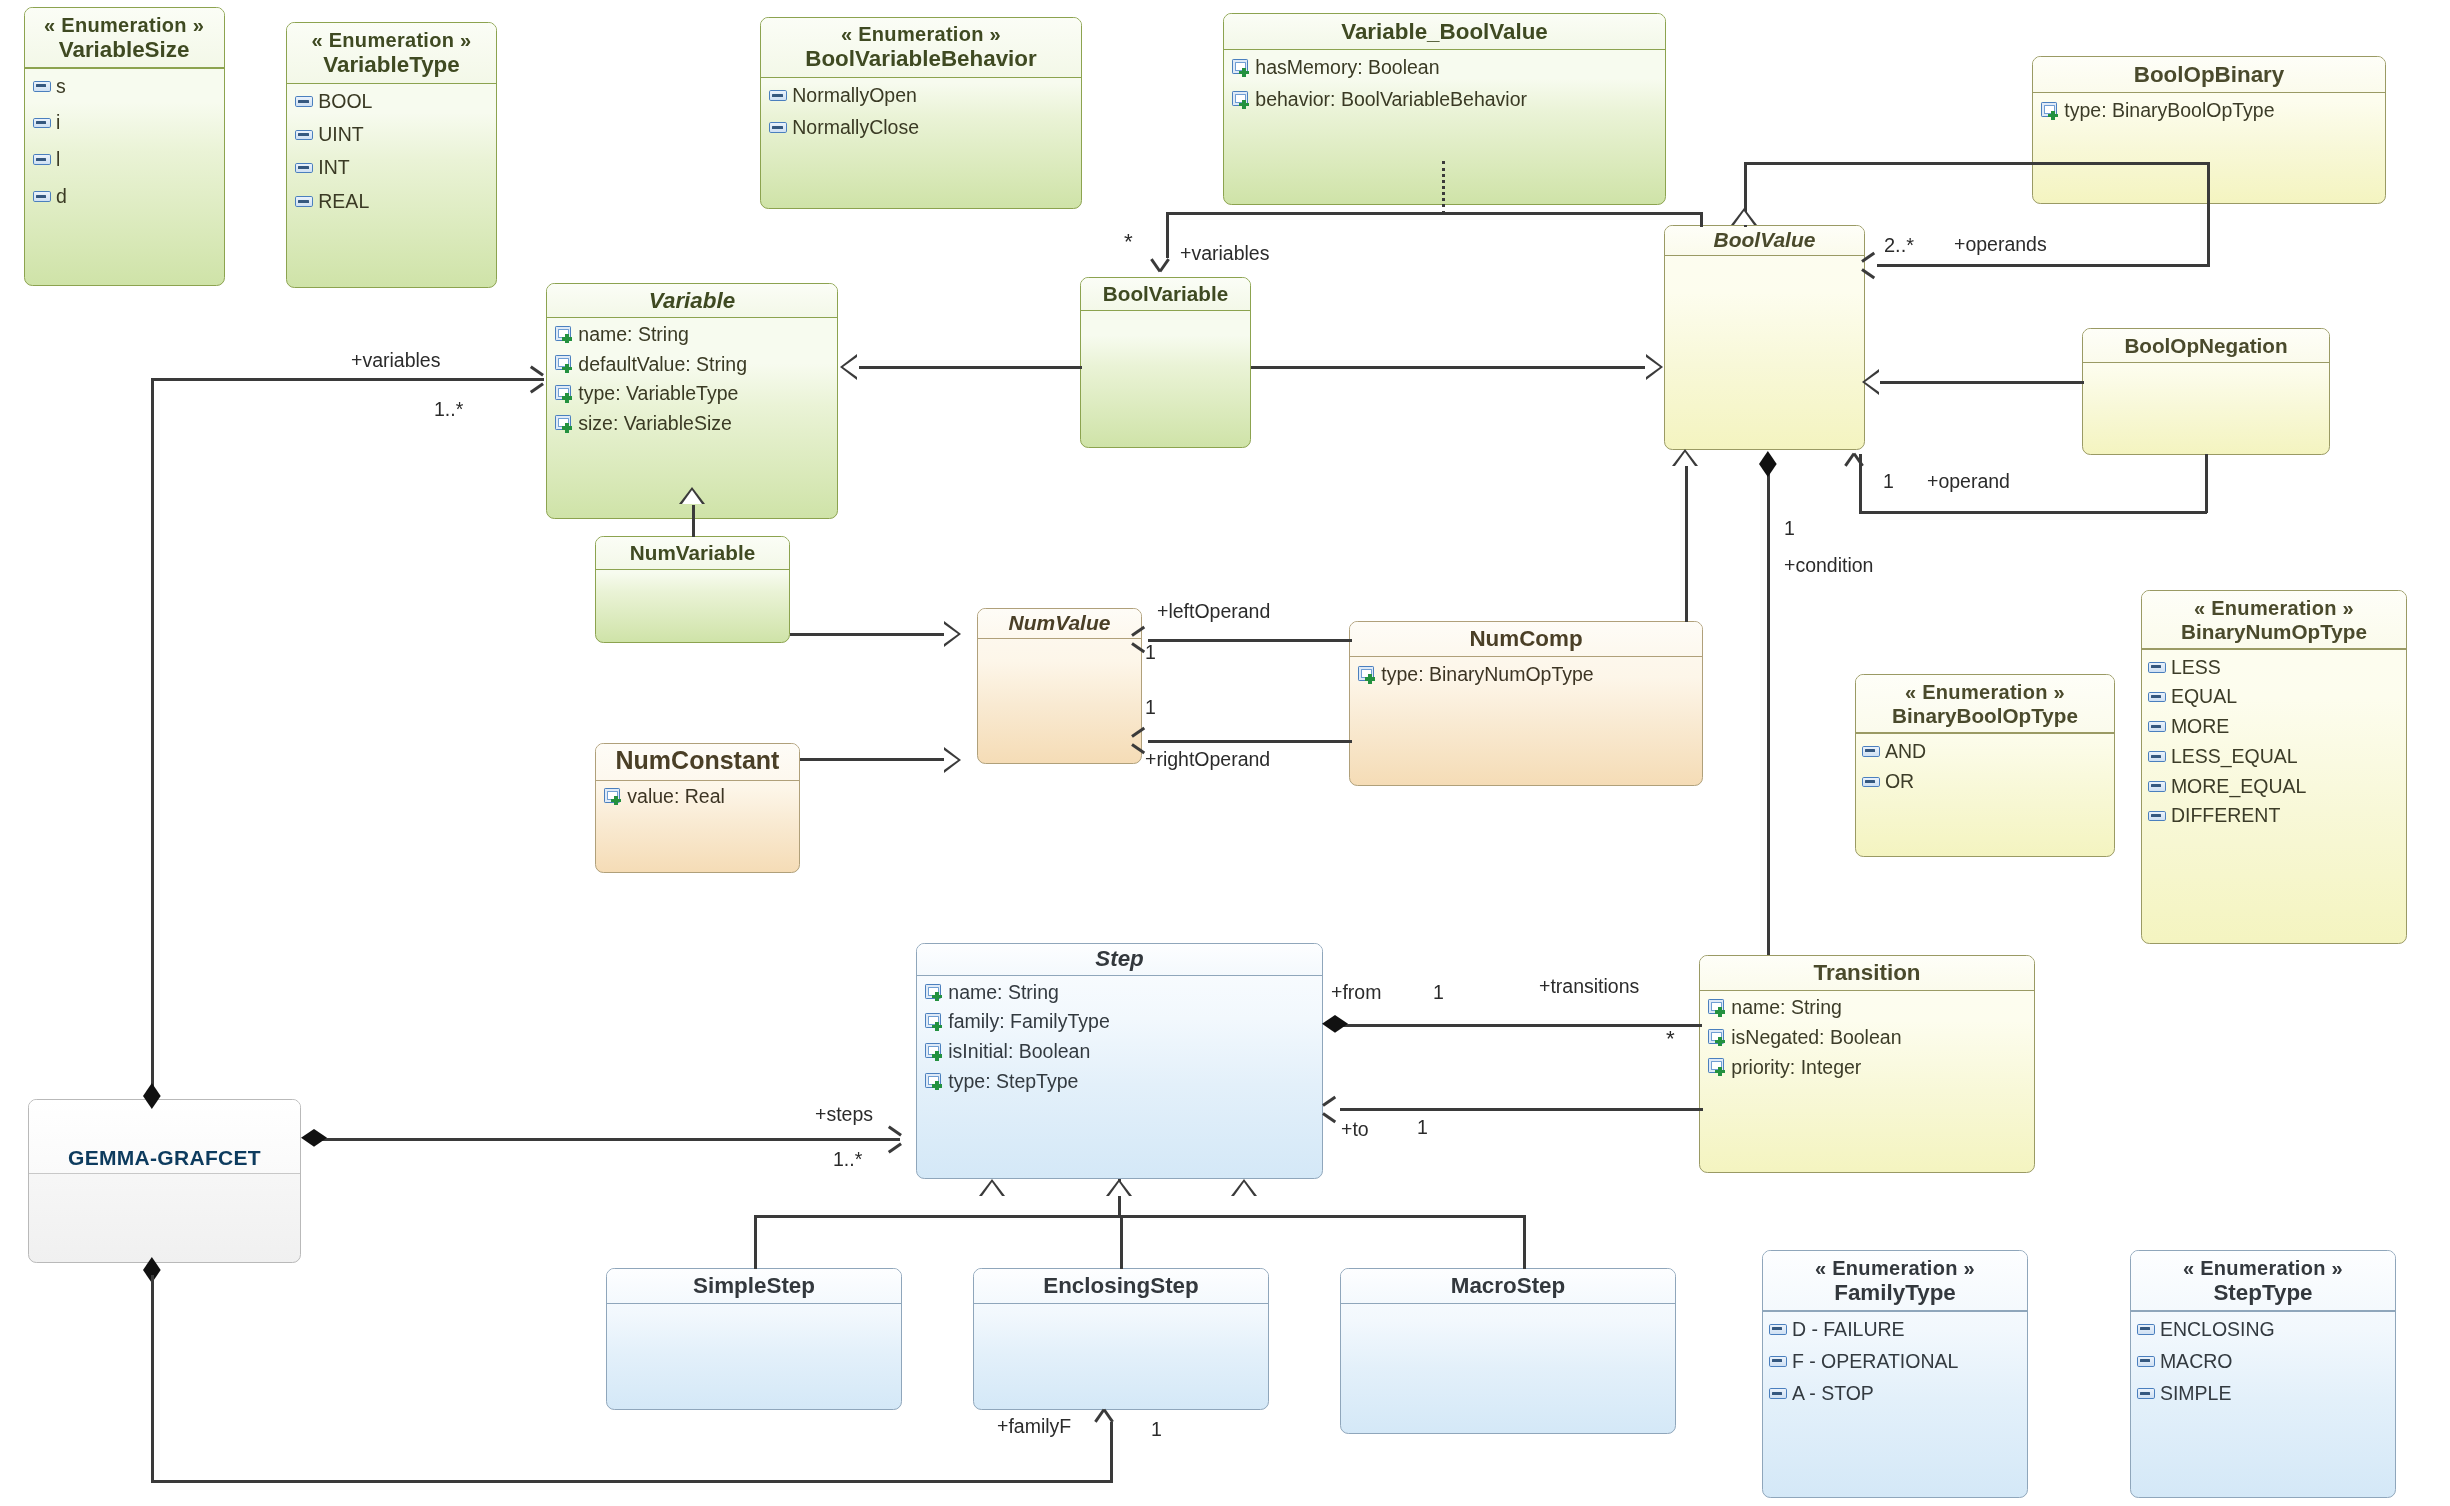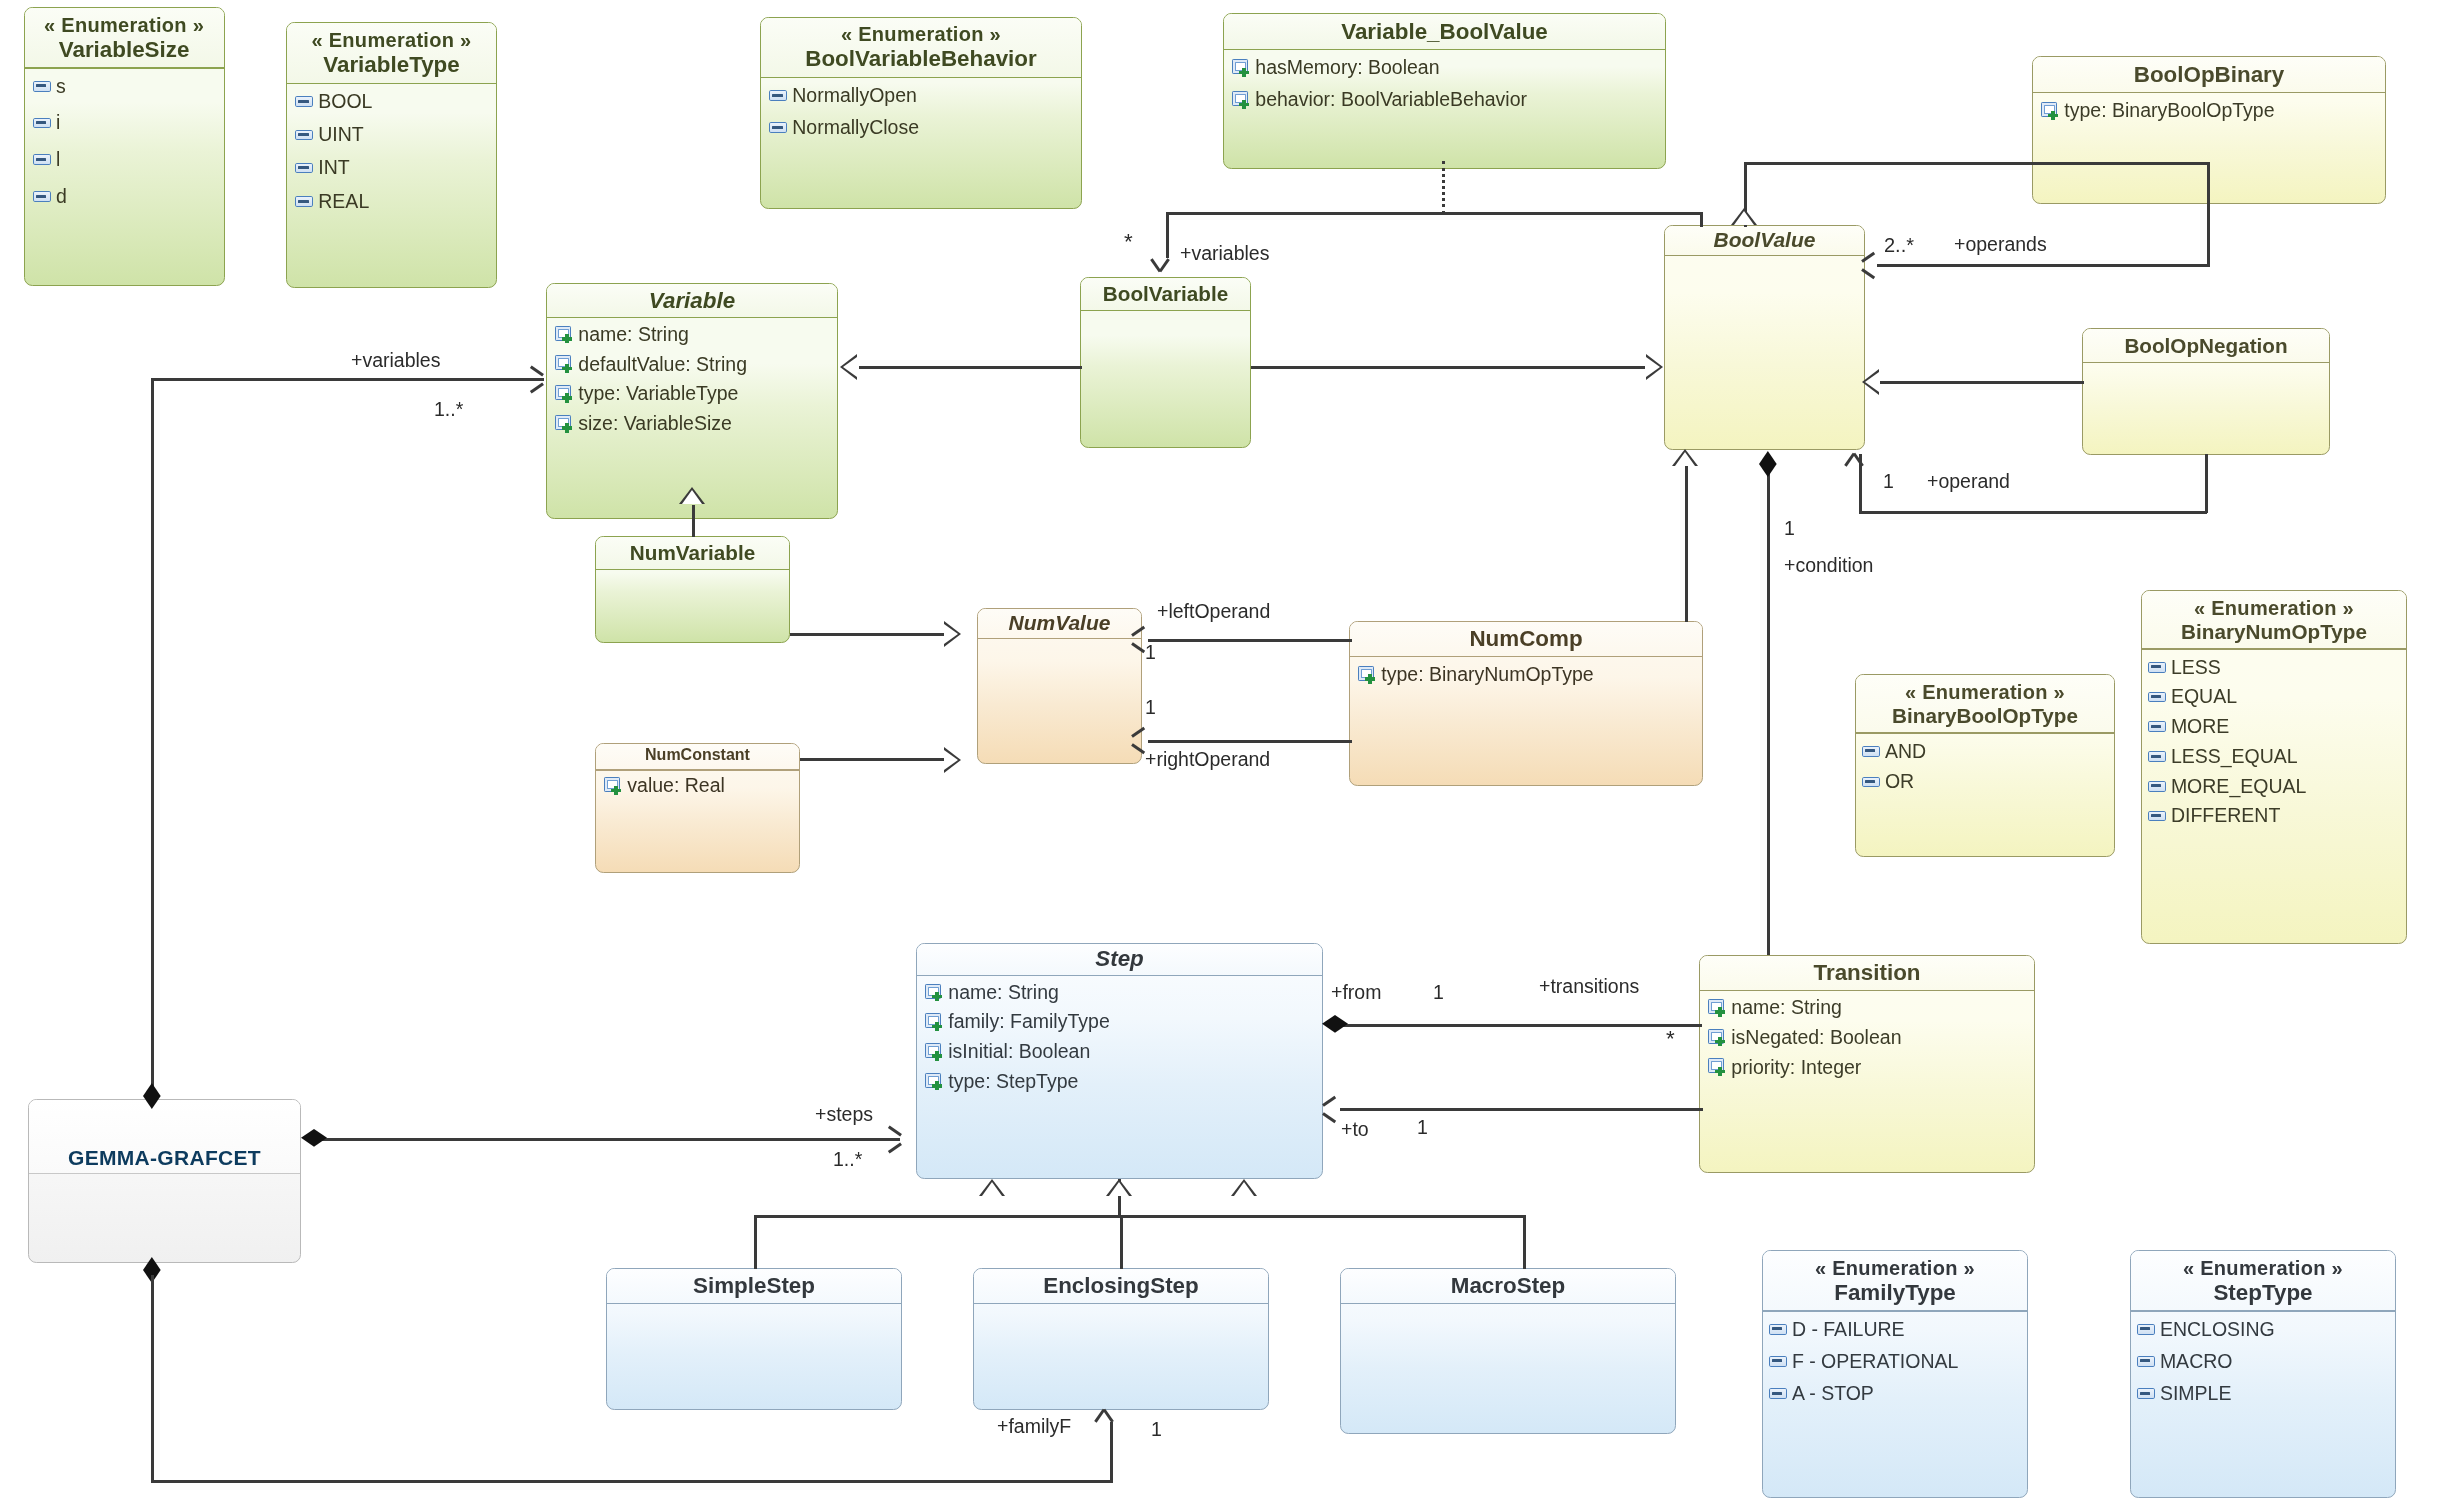--- a/index.html
+++ b/index.html
@@ -194,21 +194,21 @@
       <div class="attr">
           <span class="ico-enum">
             <span class="o"></span>
             <span class="b"></span>
           </span>
           <span>NormallyClose</span>
         </div>
     </div>
   </div>
 
-  <div class="node green" style="left:1223px;top:13px;width:443px;height:156px;">
+  <div class="node green" style="left:1223px;top:13px;width:443px;height:192px;">
     <div class="hdr" style="padding-top:4.7px;">
       <div class="title">Variable_BoolValue</div>
     </div>
     <div class="sep"></div>
     <div class="body" style="gap:10.6px;">
       <div class="attr">
           <span class="ico-attr">
             <span class="sq"></span>
             <span class="sq2"></span>
             <span class="plus"></span>
@@ -319,21 +319,21 @@
   <div class="node orange" style="left:965px;top:608px;width:165px;height:156px;margin-left:12px;">
     <div class="hdr" style="padding-top:2.4px;padding-bottom:2.4px;">
       <div class="title italic" style="font-size:21px;">NumValue</div>
     </div>
     <div class="sep"></div>
     <div class="body"></div>
   </div>
 
   <div class="node orange" style="left:595px;top:743px;width:205px;height:130px;">
     <div class="hdr" style="padding-top:2.4px;">
-      <div class="title" style="font-size:16px;">NumConstant</div>
+      <div class="title" style="font-size:25px;">NumConstant</div>
     </div>
     <div class="sep"></div>
     <div class="body" style="padding-top:4.7px;">
       <div class="attr">
           <span class="ico-attr">
             <span class="sq"></span>
             <span class="sq2"></span>
             <span class="plus"></span>
           </span>
           <span>value: Real</span>

